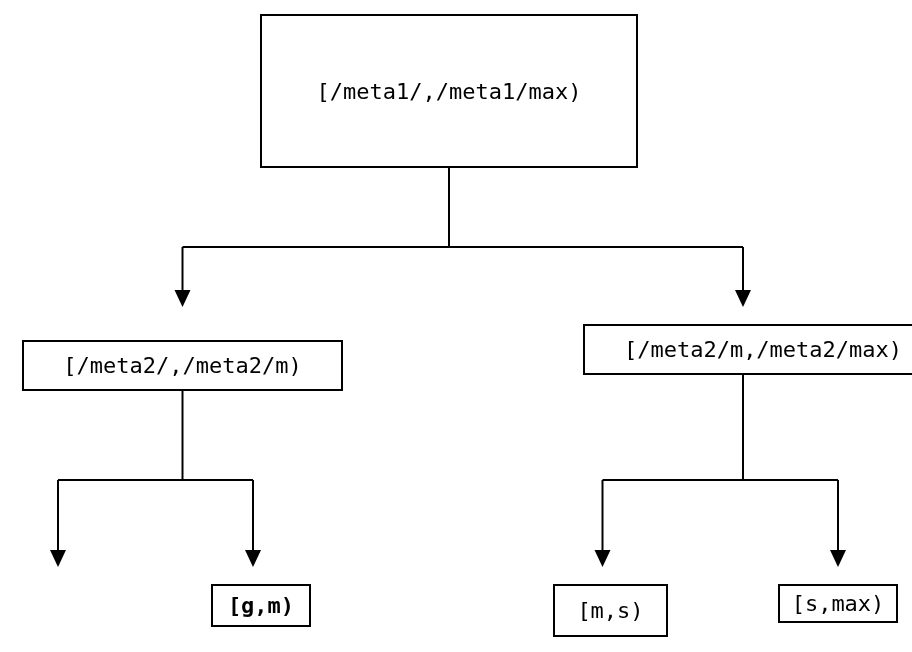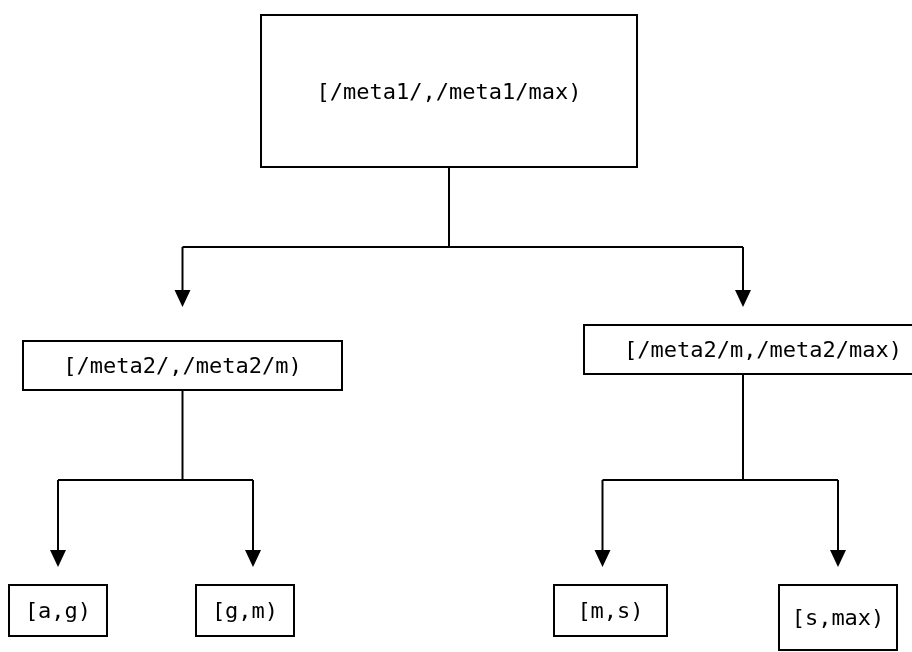--- a/index.html
+++ b/index.html
@@ -48,23 +48,23 @@
     justify-content: center;
     font-size: 22px;
     font-weight: 400;
     color: var(--text);
     white-space: nowrap;
   }
   .node-root  { left: 260px; top: 14px;  width: 378px; height: 154px; }
   .node-l2l   { left: 22px;  top: 340px; width: 321px; height: 51px; }
   .node-l2r   { left: 583px; top: 324px; width: 360px; height: 51px; }
   .node-leaf1 { left: 8px;   top: 584px; width: 100px; height: 53px; }
-  .node-leaf2 { left: 195px; top: 584px; width: 100px; height: 53px; }
+  .node-leaf2 { left: 211px; top: 584px; width: 100px; height: 43px; font-weight: bold; }
   .node-leaf3 { left: 553px; top: 584px; width: 115px;  height: 53px; }
-  .node-leaf4 { left: 778px; top: 584px; width: 120px; height: 67px; }
+  .node-leaf4 { left: 778px; top: 584px; width: 120px; height: 39px; }
 </style>
 </head>
 <body>
 
 <div class="canvas">
 
   <svg class="edges" viewBox="0 0 912 652" xmlns="http://www.w3.org/2000/svg">
 
     <path d="M449 168 V247"></path>
     <path d="M182.5 247 H743"></path>
@@ -93,23 +93,20 @@
   </div>
 
   <div class="node node-l2l">
     <span>[/meta2/,/meta2/m)</span>
   </div>
 
   <div class="node node-l2r">
     <span>[/meta2/m,/meta2/max)</span>
   </div>
 
-  <div class="node node-leaf1">
-    <span>[a,g)</span>
-  </div>
 
   <div class="node node-leaf2">
     <span>[g,m)</span>
   </div>
 
   <div class="node node-leaf3">
     <span>[m,s)</span>
   </div>
 
   <div class="node node-leaf4">

